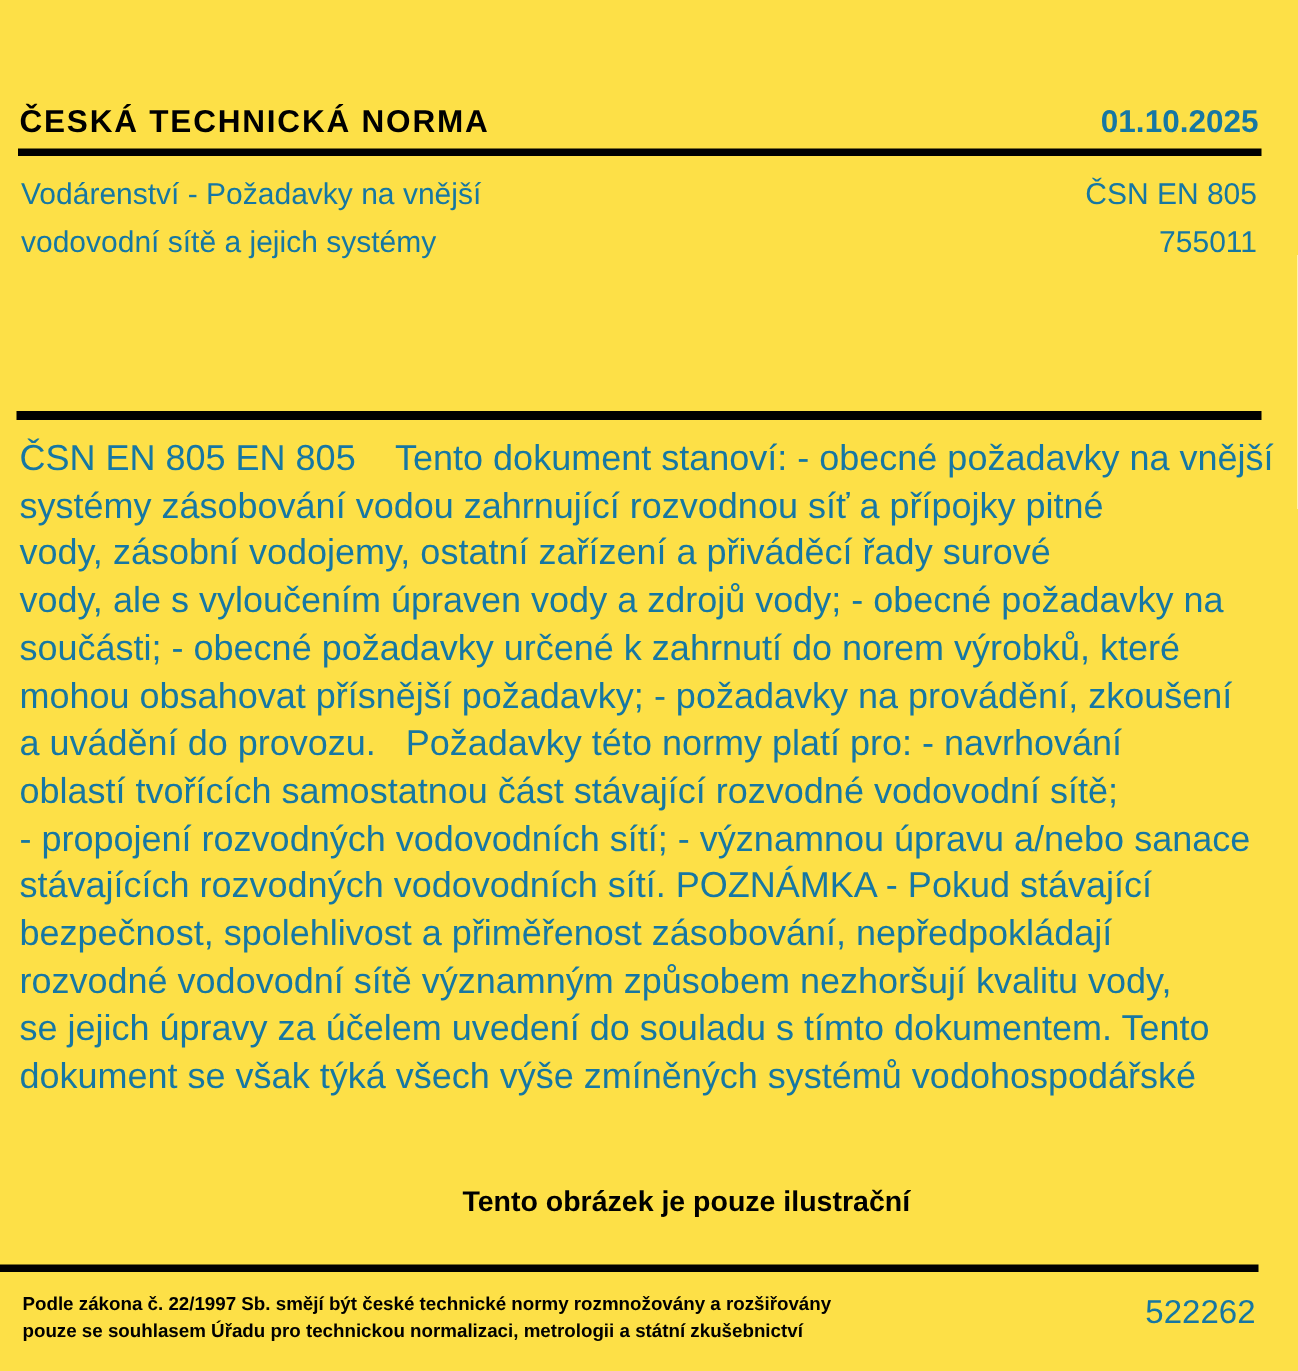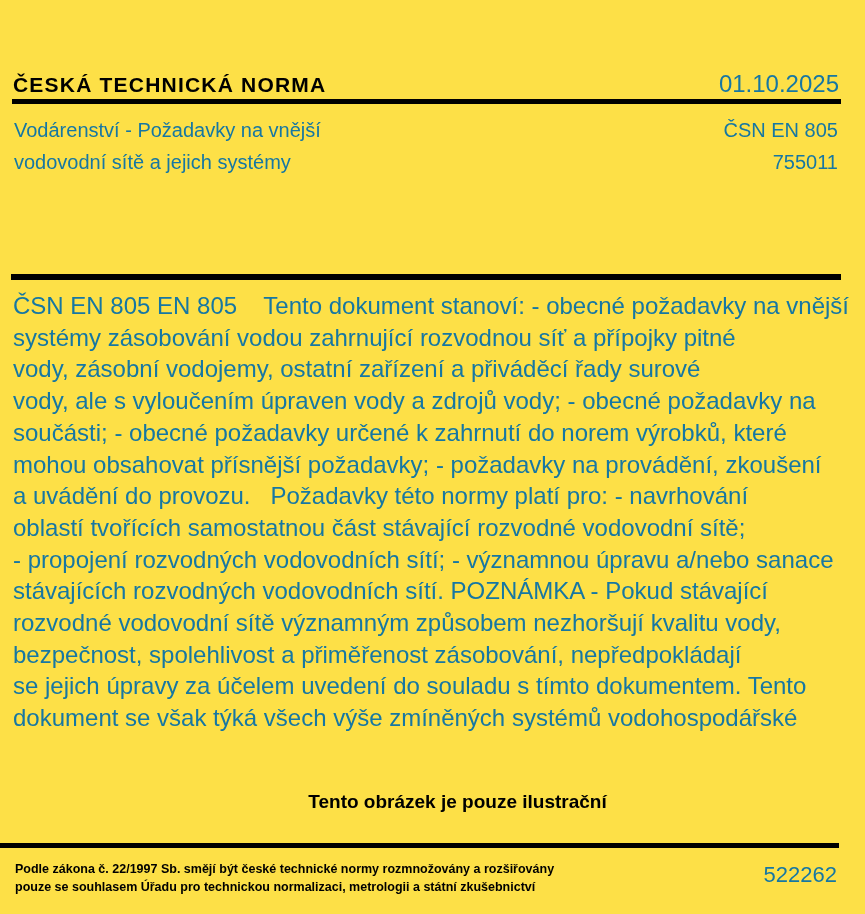--- a/index.html
+++ b/index.html
@@ -25,23 +25,24 @@
     align-items: baseline;
   }
   .org-title {
     font-size: 21px;
     font-weight: bold;
     color: #000000;
     letter-spacing: 1.2px;
     white-space: nowrap;
   }
   .header-date {
-    font-size: 24px;
+    font-size: 21px;
     color: #1677a3;
     white-space: nowrap;
+    font-weight: bold;
   }
   .rule {
     position: absolute;
     background: #000000;
   }
   .rule-header { top: 99px; left: 12px; right: 24px; height: 5px; }
   .rule-mid    { top: 274px; left: 11px; right: 24px; height: 6px; }
   .rule-footer { top: 843px; left: 0px;  right: 26px; height: 5px; }
 
   .title-row {
@@ -132,22 +133,22 @@
       <div>ČSN EN 805 EN 805    Tento dokument stanoví: - obecné požadavky na vnější</div>
       <div>systémy zásobování vodou zahrnující rozvodnou síť a přípojky pitné</div>
       <div>vody, zásobní vodojemy, ostatní zařízení a přiváděcí řady surové</div>
       <div>vody, ale s vyloučením úpraven vody a zdrojů vody; - obecné požadavky na</div>
       <div>součásti; - obecné požadavky určené k zahrnutí do norem výrobků, které</div>
       <div>mohou obsahovat přísnější požadavky; - požadavky na provádění, zkoušení</div>
       <div>a uvádění do provozu.   Požadavky této normy platí pro: - navrhování</div>
       <div>oblastí tvořících samostatnou část stávající rozvodné vodovodní sítě;</div>
       <div>- propojení rozvodných vodovodních sítí; - významnou úpravu a/nebo sanace</div>
       <div>stávajících rozvodných vodovodních sítí. POZNÁMKA - Pokud stávající</div>
+      <div>bezpečnost, spolehlivost a přiměřenost zásobování, nepředpokládají</div>
       <div>rozvodné vodovodní sítě významným způsobem nezhoršují kvalitu vody,</div>
-      <div>bezpečnost, spolehlivost a přiměřenost zásobování, nepředpokládají</div>
       <div>se jejich úpravy za účelem uvedení do souladu s tímto dokumentem. Tento</div>
       <div>dokument se však týká všech výše zmíněných systémů vodohospodářské</div>
     </div>
 
   <div class="note">Tento obrázek je pouze ilustrační</div>
 
   <div class="rule rule-footer"></div>
 
   <div class="footer-row">
     <div class="legal">

